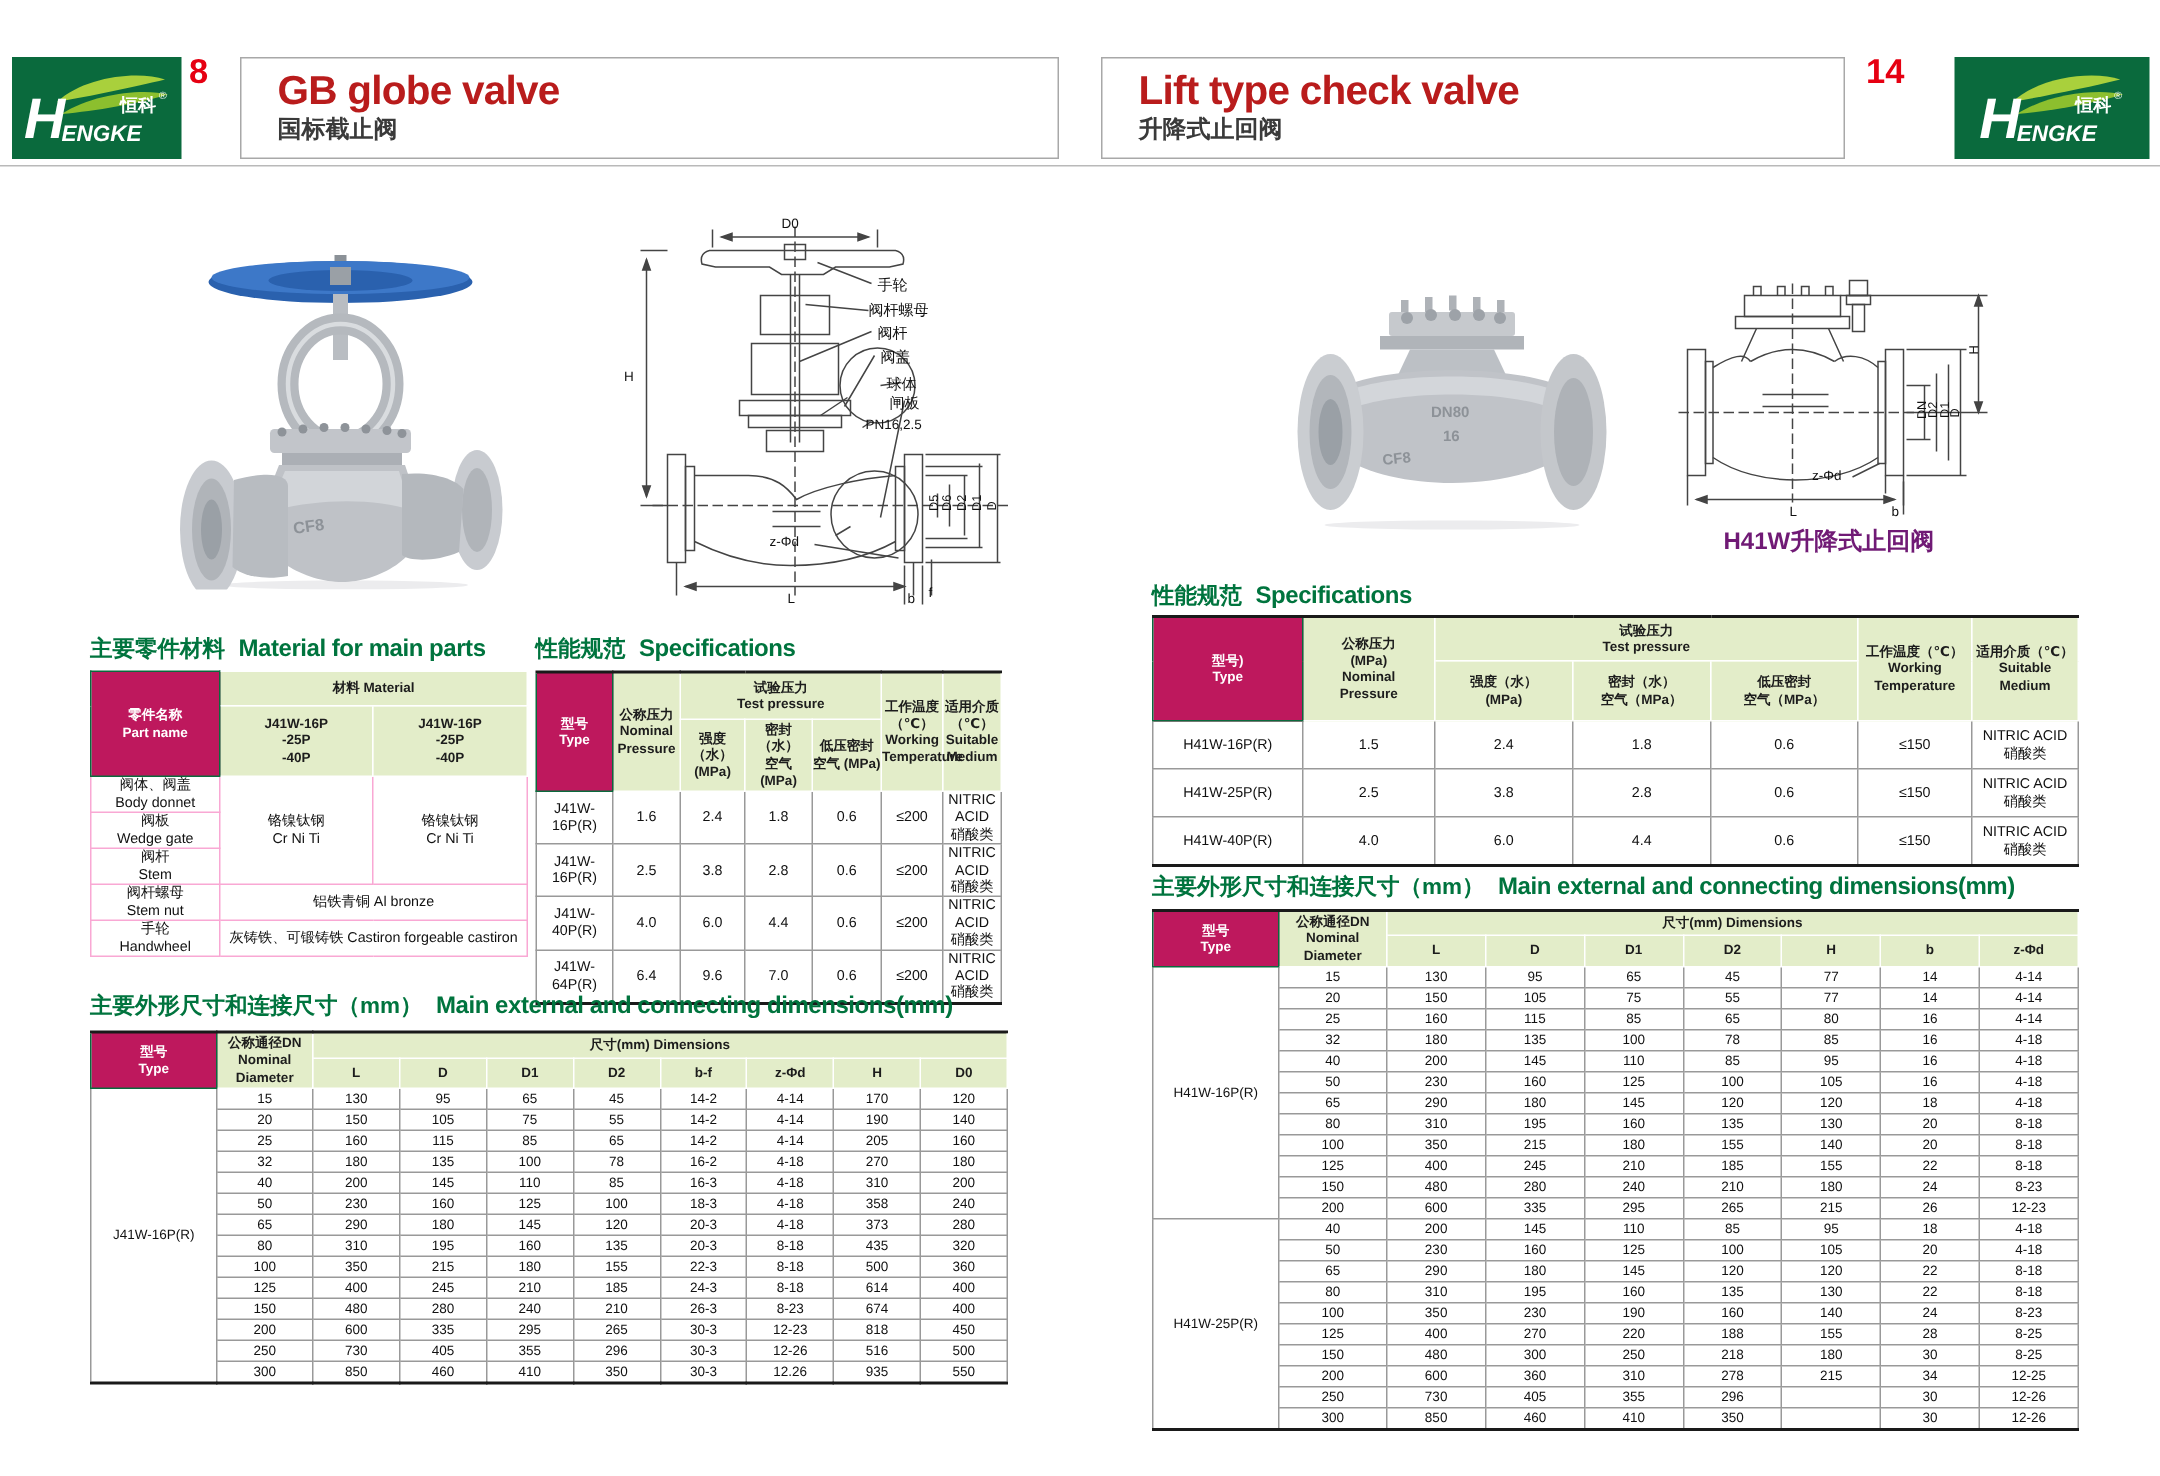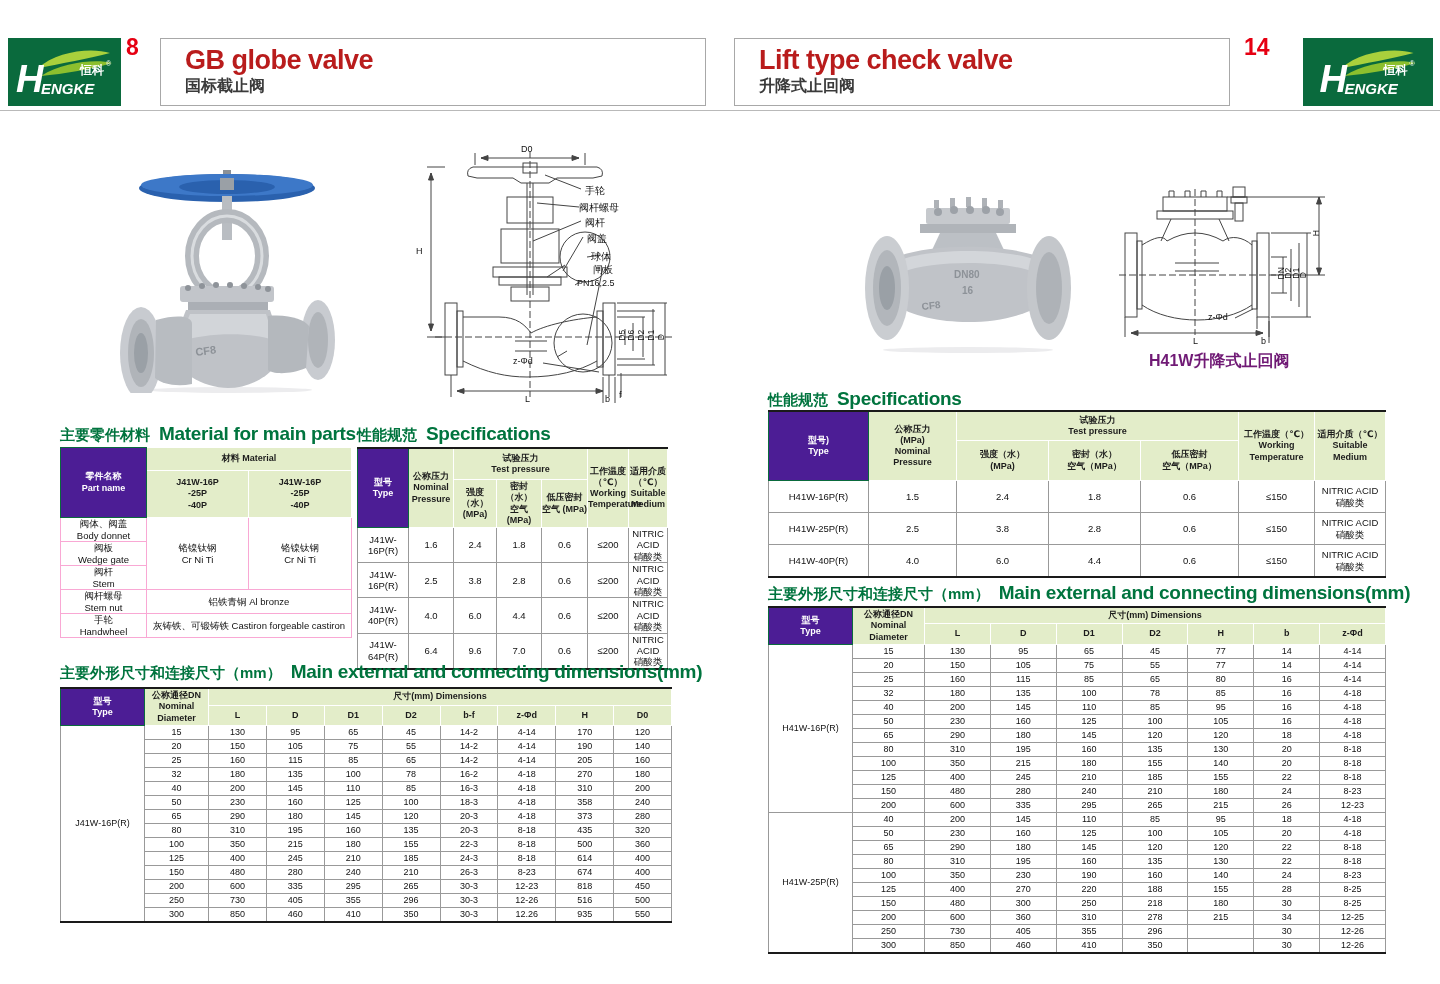--- a/index.html
+++ b/index.html
@@ -8,27 +8,27 @@
   
   .hdr-rule{position:absolute;left:0;top:110px;width:1440px;height:1px;background:#b9b9b9;}
   .logo-box{position:absolute;top:38px;height:68px;background:#0a6a3d;}
   .page-no{position:absolute;top:34px;font-size:23px;font-weight:bold;color:#e60012;}
   .title-box{position:absolute;top:38px;height:68px;border:1px solid #a8a8a8;box-sizing:border-box;padding:7px 0 0 24px;background:#fff;}
   .title-en{font-size:27px;font-weight:800;color:#b91c1c;letter-spacing:-0.5px;line-height:1.05;}
   .title-zh{font-size:16px;color:#3a3a3a;font-weight:600;margin-top:2px;}
   
   .sec-title{position:absolute;white-space:nowrap;}
   .sec-title .zh{font-size:15px;font-weight:bold;color:#00743e;}
-  .sec-title .en{font-size:19px;font-weight:800;color:#00743e;margin-left:9px;letter-spacing:-0.3px;}
+  .sec-title .en{font-size:16px;font-weight:800;color:#00743e;margin-left:9px;letter-spacing:-0.3px;}
   
   .tbl{position:absolute;border-collapse:collapse;table-layout:fixed;background:#fff;
        border-top:2px solid #1a1a1a;border-bottom:2px solid #1a1a1a;}
   .tbl th{background:#e3edc9;border:1px solid #fff;font-size:9px;font-weight:bold;color:#1c1c1c;
           text-align:center;vertical-align:middle;white-space:pre-line;line-height:1.25;padding:1px 0;}
-  .tbl th.dark{background:#4c1d95;color:#fff;border-color:#0a6a3d;}
+  .tbl th.dark{background:#be185d;color:#fff;border-color:#0a6a3d;}
   .tbl td{border:1px solid #999;font-size:9.5px;text-align:center;vertical-align:middle;
           white-space:pre-line;line-height:1.2;padding:0;}
   .spec-l td{height:26px;}
   .spec-r td{height:31px;}
   .dims-l td{height:13px;font-size:9px;}
   .dims-r td{height:13px;font-size:9px;}
   .mat{border-top:1px solid #222;border-bottom:1px solid #222;}
   .mat td{border:1px solid #f9a8d4;font-size:9.5px;}
   .mat th{border:1px solid #fff;}
   

